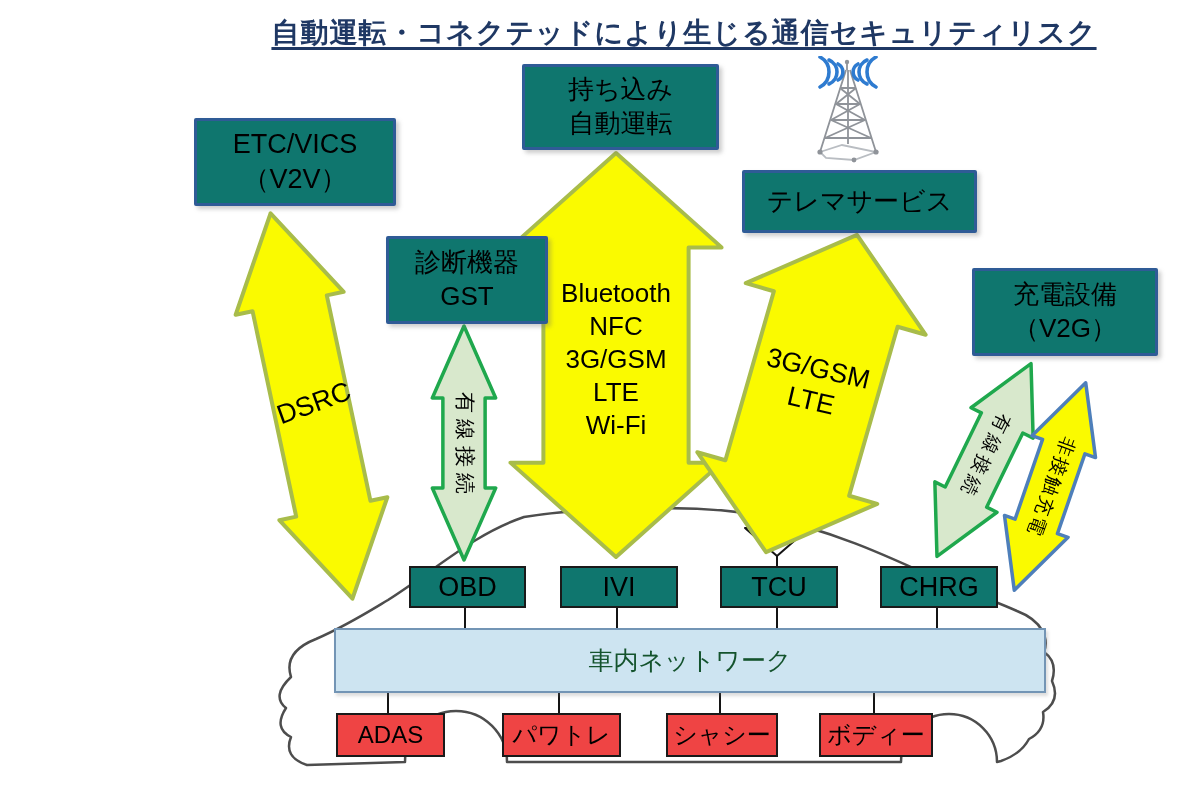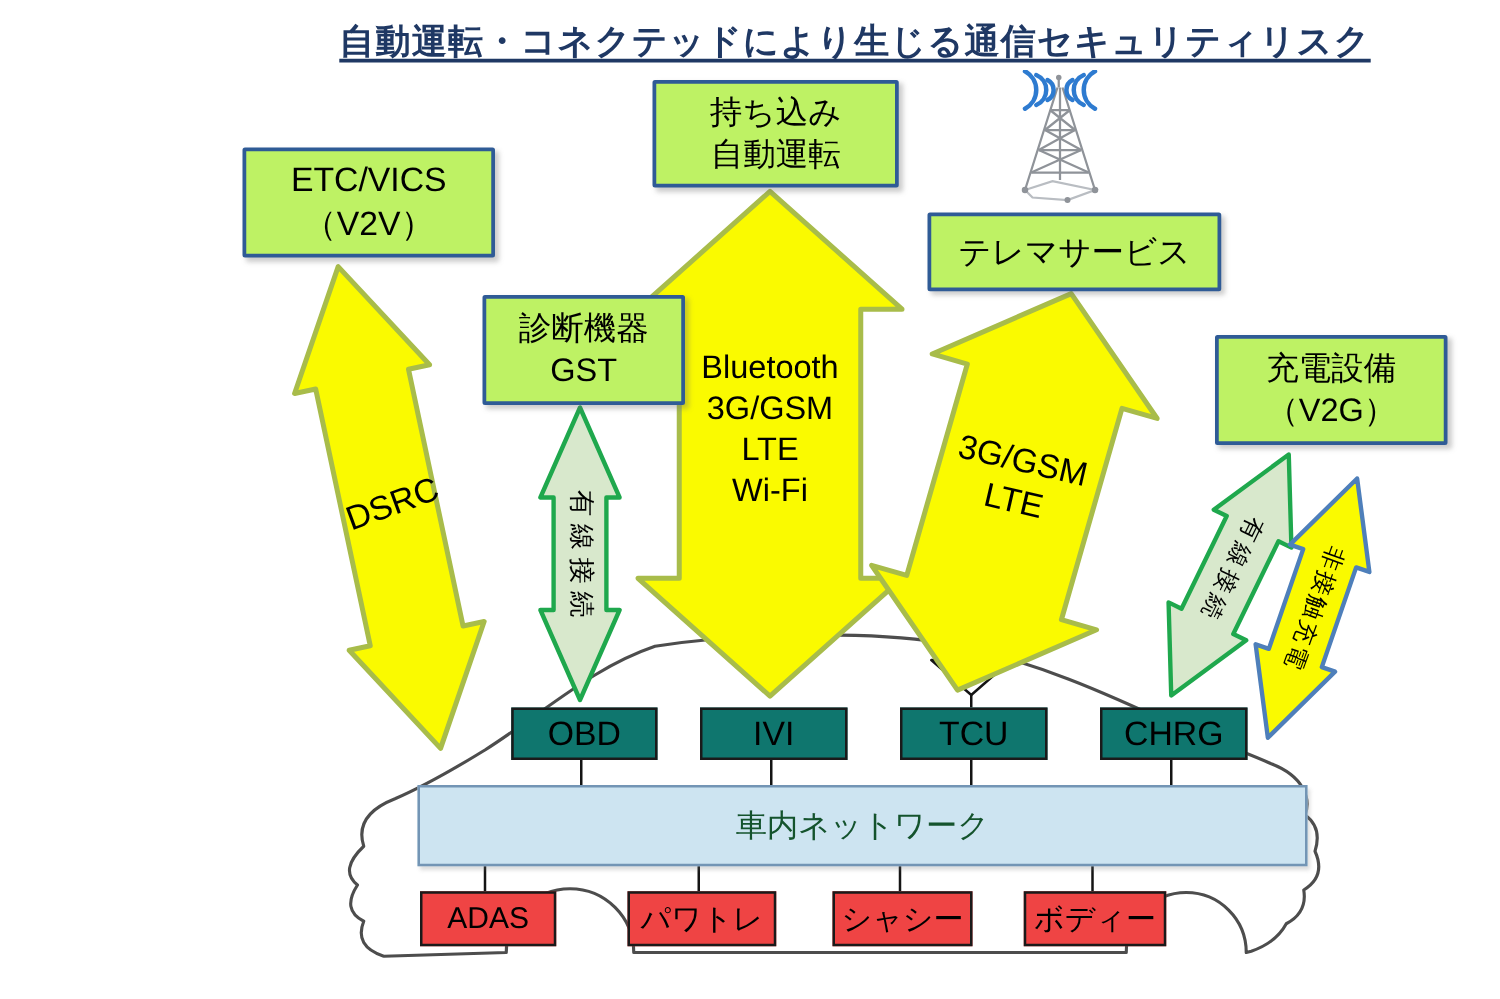--- a/index.html
+++ b/index.html
@@ -14,21 +14,21 @@
   
   .title{
     position:absolute;left:90px;right:10px;top:14px;text-align:center;
     font-size:28px;font-weight:bold;color:#1F3864;
     text-decoration:underline;text-decoration-thickness:2.5px;text-underline-offset:5px;
     letter-spacing:1px;
   }
 
   
   .nbox{
-    position:absolute;background:#bef264;border:3px solid #2F5B96;border-radius:2px;
+    position:absolute;background:#0f766e;border:3px solid #2F5B96;border-radius:2px;
     display:flex;flex-direction:column;align-items:center;justify-content:center;
     font-size:26px;line-height:1.3;text-align:center;color:#000;
     box-shadow:3px 3px 4px rgba(110,110,110,.35);
   }
 
   
   .ubox{
     position:absolute;background:#0f766e;border:2px solid #1a1a1a;
     display:flex;align-items:center;justify-content:center;
     font-size:27px;color:#000;
@@ -160,20 +160,21 @@
 
   <div class="nbox zBox" style="left:928px;top:268px;width:180px;height:82px">
     <span class="ln">充電設備</span>
     <span class="ln">（V2G）</span>
   </div>
 
   <div class="alabel zLbl" style="left:200px;top:388px;width:140px;transform:rotate(-20deg);font-size:27px">DSRC</div>
 
   <div class="alabel zLbl" style="left:472px;top:277px;width:200px;font-size:26px;line-height:33px">
     <span class="ln">Bluetooth</span>
+    <span class="ln">NFC</span>
     <span class="ln">3G/GSM</span>
     <span class="ln">LTE</span>
     <span class="ln">Wi-Fi</span>
   </div>
 
   <div class="alabel zLbl" style="left:688px;top:352px;width:165px;transform:rotate(13deg);font-size:27px;line-height:33px">
     <span class="ln">3G/GSM</span>
     <span class="ln">LTE</span>
   </div>
 

